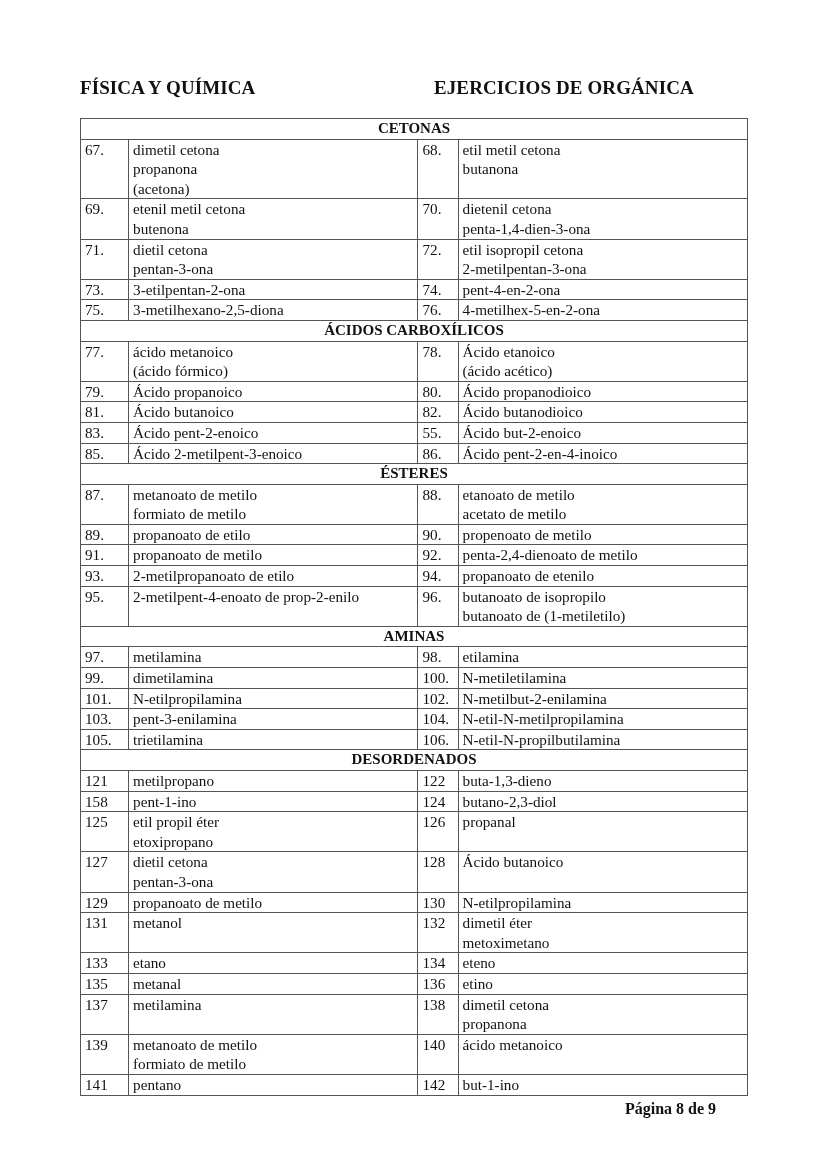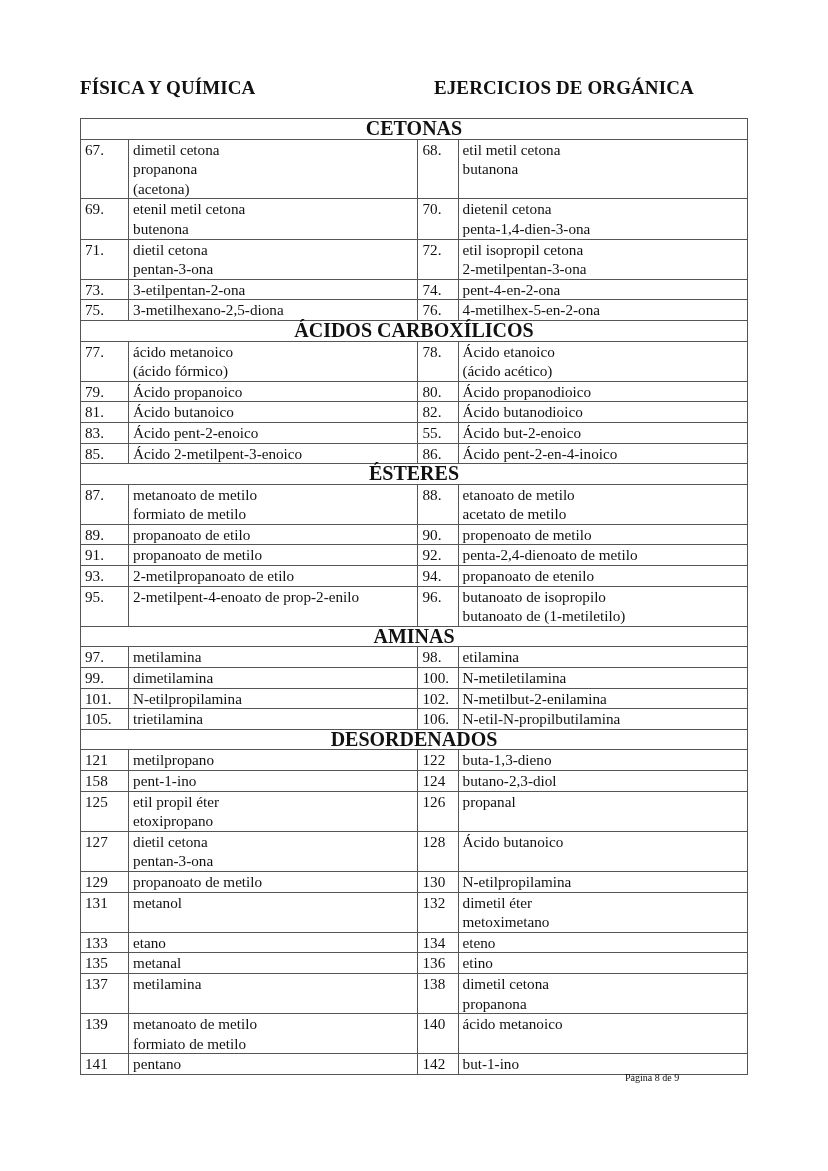--- a/index.html
+++ b/index.html
@@ -5,23 +5,23 @@
   html, body { margin:0; padding:0; background:#ffffff; }
   body { width:828px; height:1171px; position:relative; font-family:"Liberation Serif", serif; color:#111; }
   .hdr { position:absolute; top:77px; font-weight:bold; font-size:19px; letter-spacing:0.1px; }
   .hdr-left { left:80px; }
   .hdr-right { left:434px; }
   table.ex { position:absolute; left:80px; top:118px; width:668px; border-collapse:collapse; font-size:15.2px; line-height:19.6px; }
   table.ex td { border:1px solid #555; padding:0 4px 0 4px; vertical-align:top; }
   td.num { width:39px;margin-top:36px; }
   td.num2 { width:31px; padding-left:4px; }
   td.name { width:280px; }
-  td.sect { text-align:center; font-weight:bold; font-size:20px; padding:0; }
+  td.sect { text-align:center; font-weight:bold; font-size:15px; padding:0; }
   .line { display:block; white-space:nowrap; }
-  .footer { position:absolute; left:625px; top:1072px; font-weight:normal; font-size:10px; }
+  .footer { position:absolute; left:625px; top:1100px; font-weight:bold; font-size:16px; }
 </style>
 </head>
 <body>
 
 <div class="hdr hdr-left">FÍSICA Y QUÍMICA</div>
 <div class="hdr hdr-right">EJERCICIOS DE ORGÁNICA</div>
 
 <table class="ex">
   <tbody id="tbody">
       <tr>
@@ -222,20 +222,30 @@
         <td class="num">101.</td>
         <td class="name">
           <span class="line">N-etilpropilamina</span>
         </td>
         <td class="num2">102.</td>
         <td class="name">
           <span class="line">N-metilbut-2-enilamina</span>
         </td>
       </tr>
       <tr>
+        <td class="num">103.</td>
+        <td class="name">
+          <span class="line">pent-3-enilamina</span>
+        </td>
+        <td class="num2">104.</td>
+        <td class="name">
+          <span class="line">N-etil-N-metilpropilamina</span>
+        </td>
+      </tr>
+      <tr>
         <td class="num">105.</td>
         <td class="name">
           <span class="line">trietilamina</span>
         </td>
         <td class="num2">106.</td>
         <td class="name">
           <span class="line">N-etil-N-propilbutilamina</span>
         </td>
       </tr>
       <tr>

